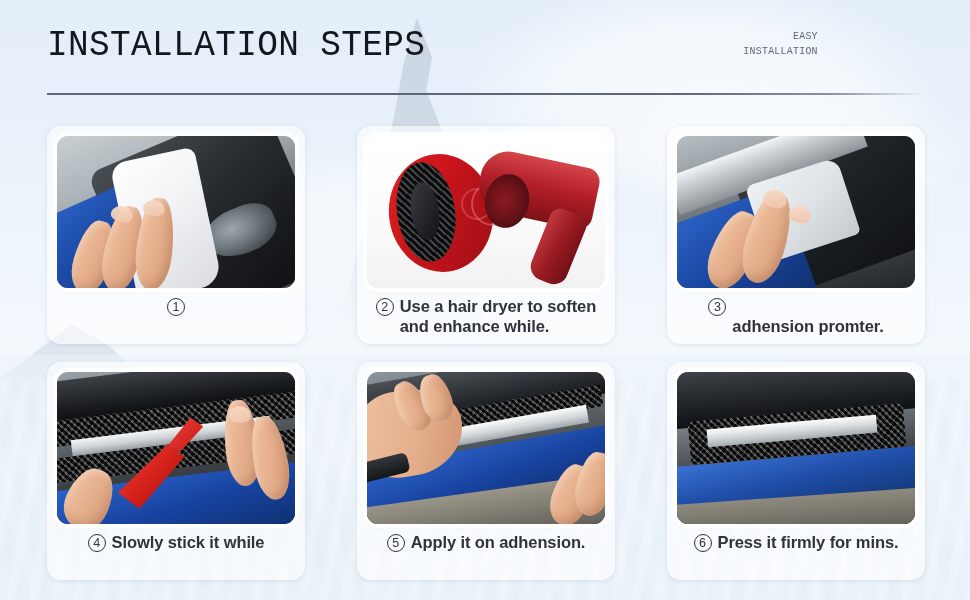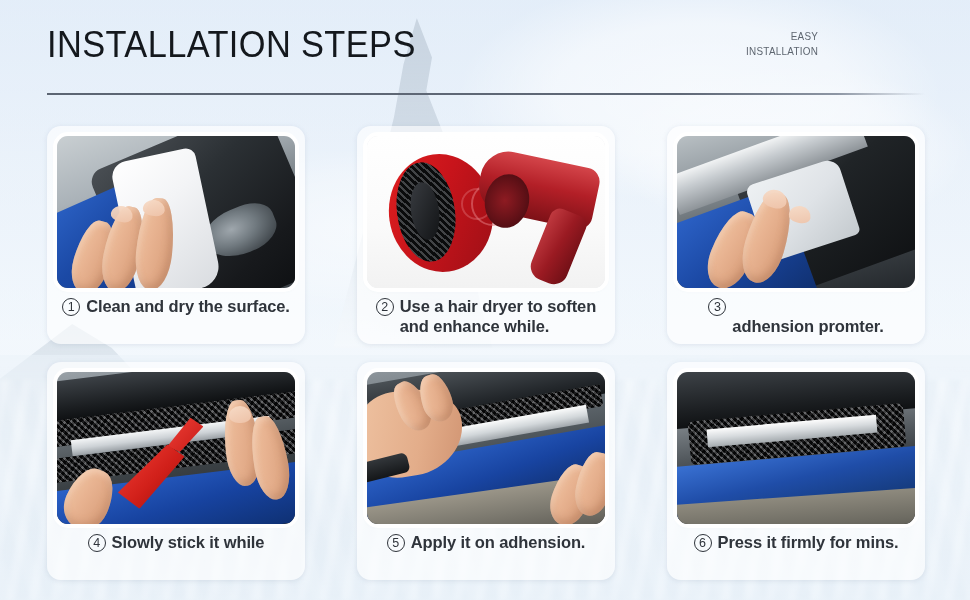--- a/index.html
+++ b/index.html
@@ -80,21 +80,21 @@
     opacity: 0.85;
   }
   .bg-wash {
     left: 0; top: 0; width: 970px; height: 600px;
     background: linear-gradient(180deg, rgba(236,243,251,0.55) 0%, rgba(240,246,252,0.42) 30%, rgba(244,249,253,0.5) 60%, rgba(238,245,251,0.6) 100%);
   }
 
   
   .header {
     position: absolute;
-    left: 0; top: 0; width: 863px; height: 110px;
+    left: 0; top: 0; width: 863px; height: 110px; font-family: Liberation Mono, monospace;
   }
   .page-title {
     position: absolute;
     left: 47px;
     top: 23px;
     font-size: 37px;
     line-height: 44px;
     letter-spacing: 0.4px;
     color: #14181d;
     font-weight: 400;
@@ -347,21 +347,20 @@
           <div class="p1-cloth"></div>
           <div class="finger" style="left:18px; top:84px; width:36px; height:74px; transform:rotate(16deg);"></div>
           <div class="finger" style="left:48px; top:70px; width:36px; height:86px; transform:rotate(12deg);"></div>
           <div class="finger" style="left:80px; top:62px; width:36px; height:92px; transform:rotate(6deg);"></div>
           <div class="nail" style="left:54px; top:70px; width:22px; height:16px; transform:rotate(12deg);"></div>
           <div class="nail" style="left:86px; top:64px; width:22px; height:16px; transform:rotate(6deg);"></div>
         </div>
       </div>
       <div class="step-caption">
         <span class="step-num">1</span>
-        <span class="step-text">Clean and dry the surface.</span>
       </div>
     </div>
 
     <div class="step-card">
       <div class="step-photo">
         <div class="photo-inner">
           <div class="p2-bg"></div>
           <div class="p2-roll-out"></div>
           <div class="p2-roll-in"></div>
           <div class="p2-roll-core"></div>

